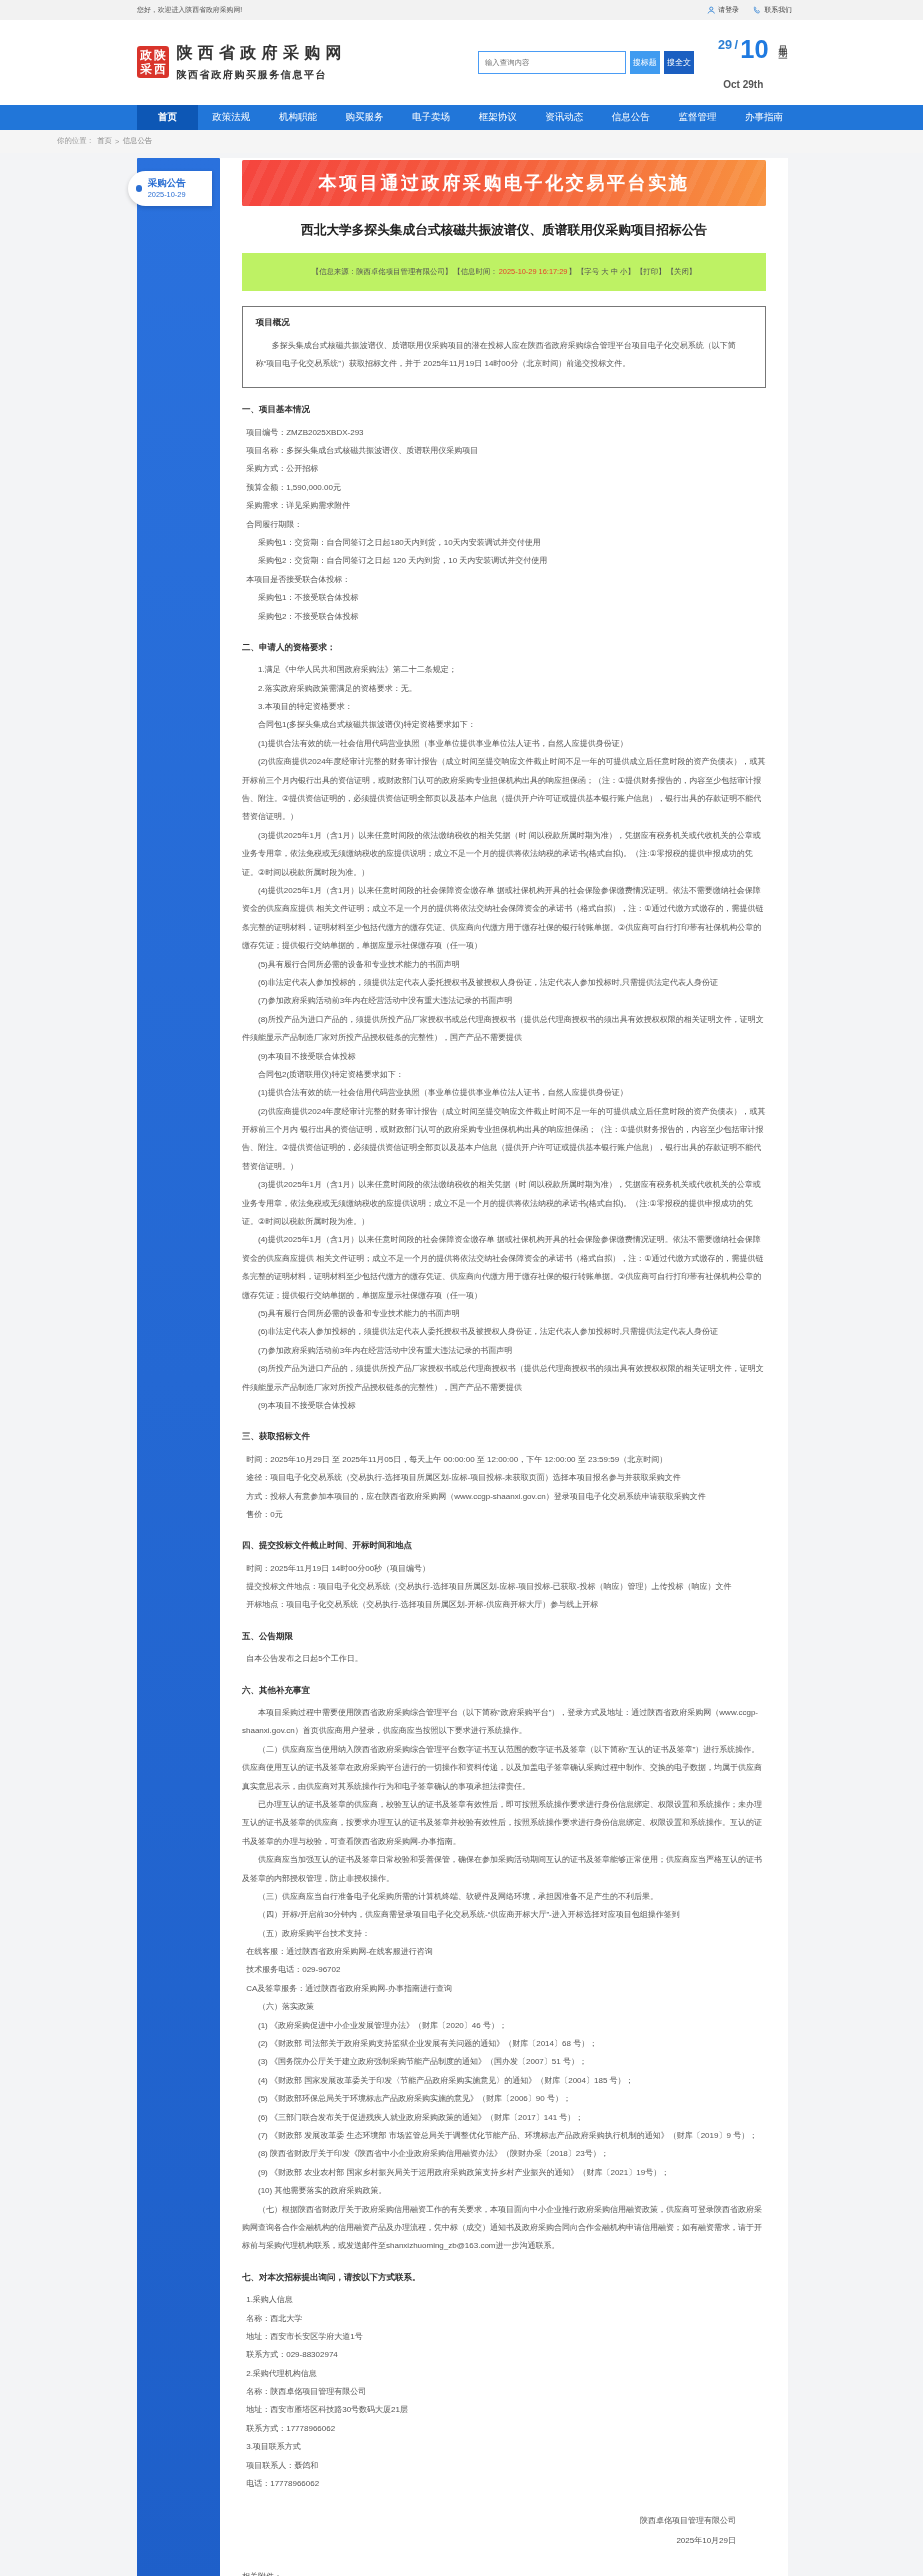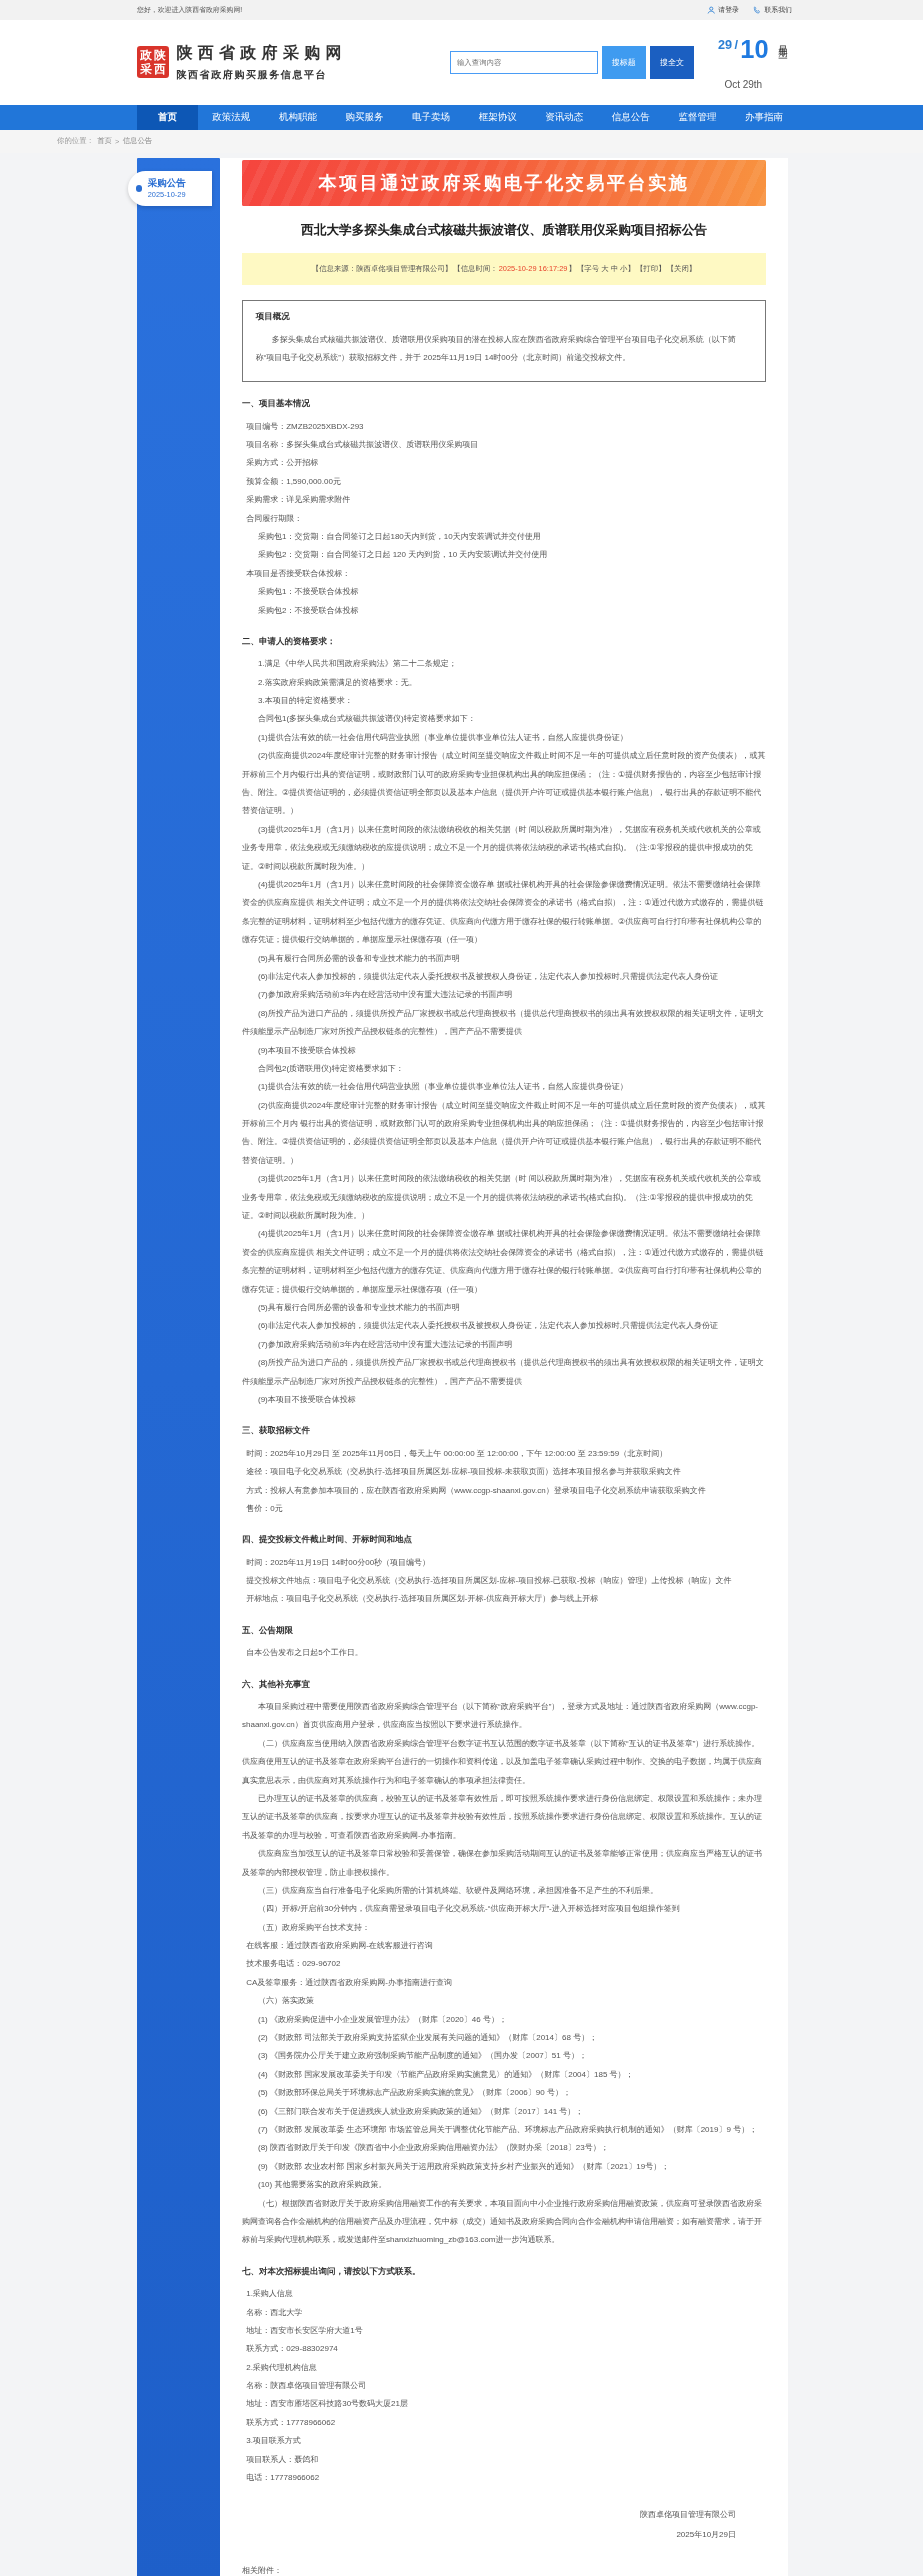--- a/index.html
+++ b/index.html
@@ -13,30 +13,30 @@
   .tb-ic { width:8.5px; height:8.5px; display:inline-block; }
 
   
   .header { height:85px; background:#fff; display:flex; align-items:center; padding:0 135px 0 137px; }
   .logo-wrap { display:flex; align-items:center; gap:7.4px; }
   .seal { width:32px; height:32px; background:#d9342b; border-radius:3.2px; display:grid; grid-template-columns:1fr 1fr; place-items:center; color:#fff; font-weight:bold; font-size:11.7px; line-height:1; padding:2.1px; }
   .site-name { font-size:16px; font-weight:bold; letter-spacing:5.3px; color:#333; }
   .site-sub { font-size:10px; font-weight:bold; letter-spacing:1.6px; color:#333; margin-top:4.2px; }
   .search-wrap { margin-left:auto; display:flex; align-items:center; gap:4.2px; }
   .search-input { width:148px; height:23px; border:1.1px solid #4a9cf5; padding:0 6.4px; font-size:7.4px; color:#333; outline:none; }
-  .btn-search { height:33px; padding:0 10px; border:none; color:#fff; font-size:8px; cursor:pointer; }
+  .btn-search { height:23px; padding:0 3px; border:none; color:#fff; font-size:8px; cursor:pointer; }
   .btn-title { background:#3f9bf0; }
   .btn-full { background:#1b5fc1; }
   .date-widget { margin-left:24px; display:flex; align-items:flex-start; gap:7.4px; }
   .date-nums { text-align:center; }
   .date-line1 { color:#2b7fd4; font-weight:bold;text-align:right; }
   .date-day { font-size:12.7px; vertical-align:top; line-height:1.6; }
   .date-slash { font-size:12.7px; vertical-align:top; line-height:1.6; }
   .date-month { font-size:25.4px; color:#1f7ae0; }
-  .date-en { font-size:10px; color:#555; font-weight:normal; margin-top:15px; }
+  .date-en { font-size:10px; color:#555; font-weight:bold; margin-top:15px; }
   .weekday { writing-mode:vertical-rl; font-size:9.5px; color:#333; letter-spacing:3.2px; padding-top:2.1px; }
 
   
   .nav { height:25.4px; background:#2176d9; display:flex; align-items:stretch; padding-left:137px; }
   .nav-item { display:flex; align-items:center; padding:0 14.3px; color:#fff; font-size:9.5px; cursor:pointer; }
   .nav-item.active { background:#0d57b5; font-weight:bold; padding:0 21px; }
 
   
   .crumbbar { height:23px; background:#f5f5f5; display:flex; align-items:center; padding-left:57px; font-size:7.4px; color:#999; gap:3.2px; }
   .crumb-link { color:#8a8a8a; cursor:pointer; }
@@ -51,21 +51,21 @@
 
   .card { width:568px; background:#fff; padding:0 22px 19px 22px; }
 
   .banner { margin-top:1.6px; height:46px; border-radius:1.6px; background:
       repeating-linear-gradient(115deg, rgba(255,255,255,.07) 0 7.4px, rgba(255,255,255,0) 7.4px 18px),
       linear-gradient(90deg,#f5453e 0%,#f4593c 45%,#f8923f 100%);
     display:flex; align-items:center; justify-content:center; color:#fff; font-size:18px; font-weight:bold; letter-spacing:2.6px; }
 
   .doc-title { margin-top:16px; text-align:center; font-size:12.7px; font-weight:bold; color:#222; }
 
-  .meta { margin-top:13.8px; background:#fef9c3; height:32px; display:flex; align-items:center; justify-content:center; font-size:7.4px; color:#555; gap:1.1px; white-space:nowrap; }
+  .meta { margin-top:13.8px; background:#bef264; height:38px; display:flex; align-items:center; justify-content:center; font-size:7.4px; color:#555; gap:1.1px; white-space:nowrap; }
   .meta .red { color:#e8432b; }
   .meta .m-click { cursor:pointer; }
 
   .overview { margin-top:15px; border:0.5px solid #777; padding:10.6px 12.7px 13.8px 12.7px; }
   .overview-title { font-size:8.5px; font-weight:bold; color:#333; }
   .overview-text { margin-top:7.4px; font-size:8px; color:#555; line-height:2.3; text-indent:2em; }
 
   
   .docbody { margin-top:4.2px; }
   .docbody h3.blk { font-size:8.5px; color:#333; margin:16px 0 7.4px 0; font-weight:bold; }

